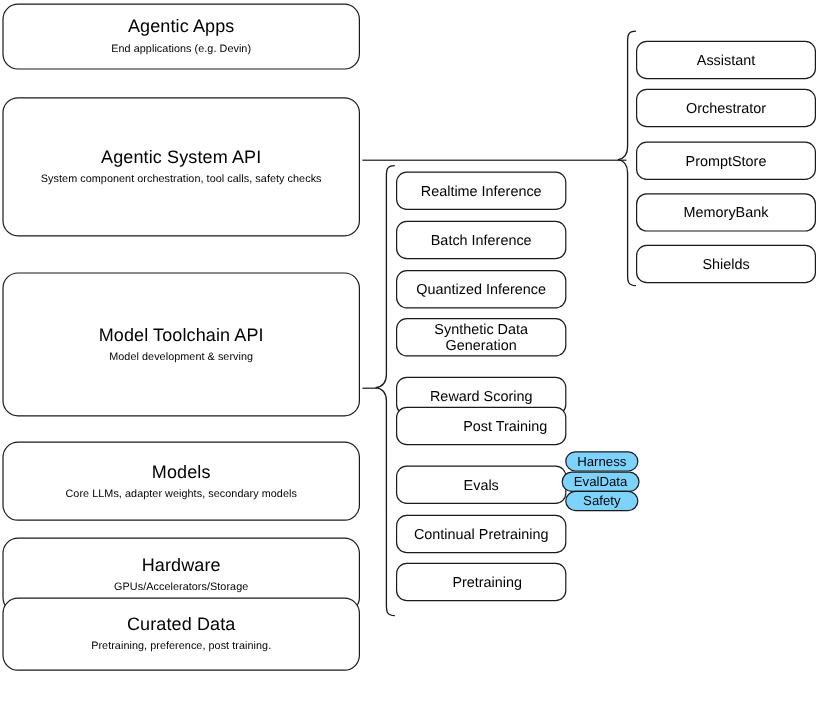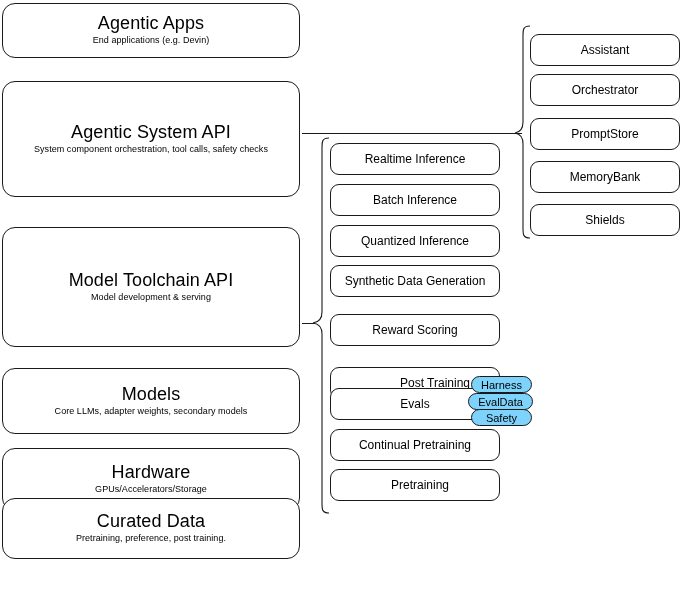--- a/index.html
+++ b/index.html
@@ -33,39 +33,39 @@
     text-align: center;
   }
 
   
   .layer {
     left: 2px;
     width: 298px;
     border-radius: 13px;
   }
   .layer .title {
-    font-size: 18px;
+    font-size: 15px;
     line-height: 16px;
     letter-spacing: 0.1px;
   }
   .layer .subtitle {
     font-size: 9px;
     line-height: 12px;
     margin-top: 3px;
     letter-spacing: 0.05px;
   }
 
   
   .cap {
     height: 32px;
     border-radius: 9px;
     font-size: 12px;
     line-height: 14px;
   }
-  .cap.mid  { left: 330px; width: 170px; }
+  .cap.mid  { left: 330px; width: 142px; }
   .cap.right{ left: 530px; width: 150px; }
 
   
   .pill {
     position: absolute;
     box-sizing: border-box;
     border: 1px solid #1a1a1a;
     border-radius: 10px;
     background: #7dd3fc;
     height: 17px;
@@ -150,21 +150,21 @@
   </div>
   <div class="box cap mid" style="top:225px;">
     <span>Quantized Inference</span>
   </div>
   <div class="box cap mid" style="top:265px;">
     <span>Synthetic Data Generation</span>
   </div>
   <div class="box cap mid" style="top:314px;">
     <span>Reward Scoring</span>
   </div>
-  <div class="box cap mid" style="top:367px;padding-left:40px;">
+  <div class="box cap mid" style="top:339px;padding-left:40px;">
     <span>Post Training</span>
   </div>
   <div class="box cap mid" style="top:388px;">
     <span>Evals</span>
   </div>
   <div class="box cap mid" style="top:429px;">
     <span>Continual Pretraining</span>
   </div>
   <div class="box cap mid" style="top:469px;padding-left:10px;">
     <span>Pretraining</span>

